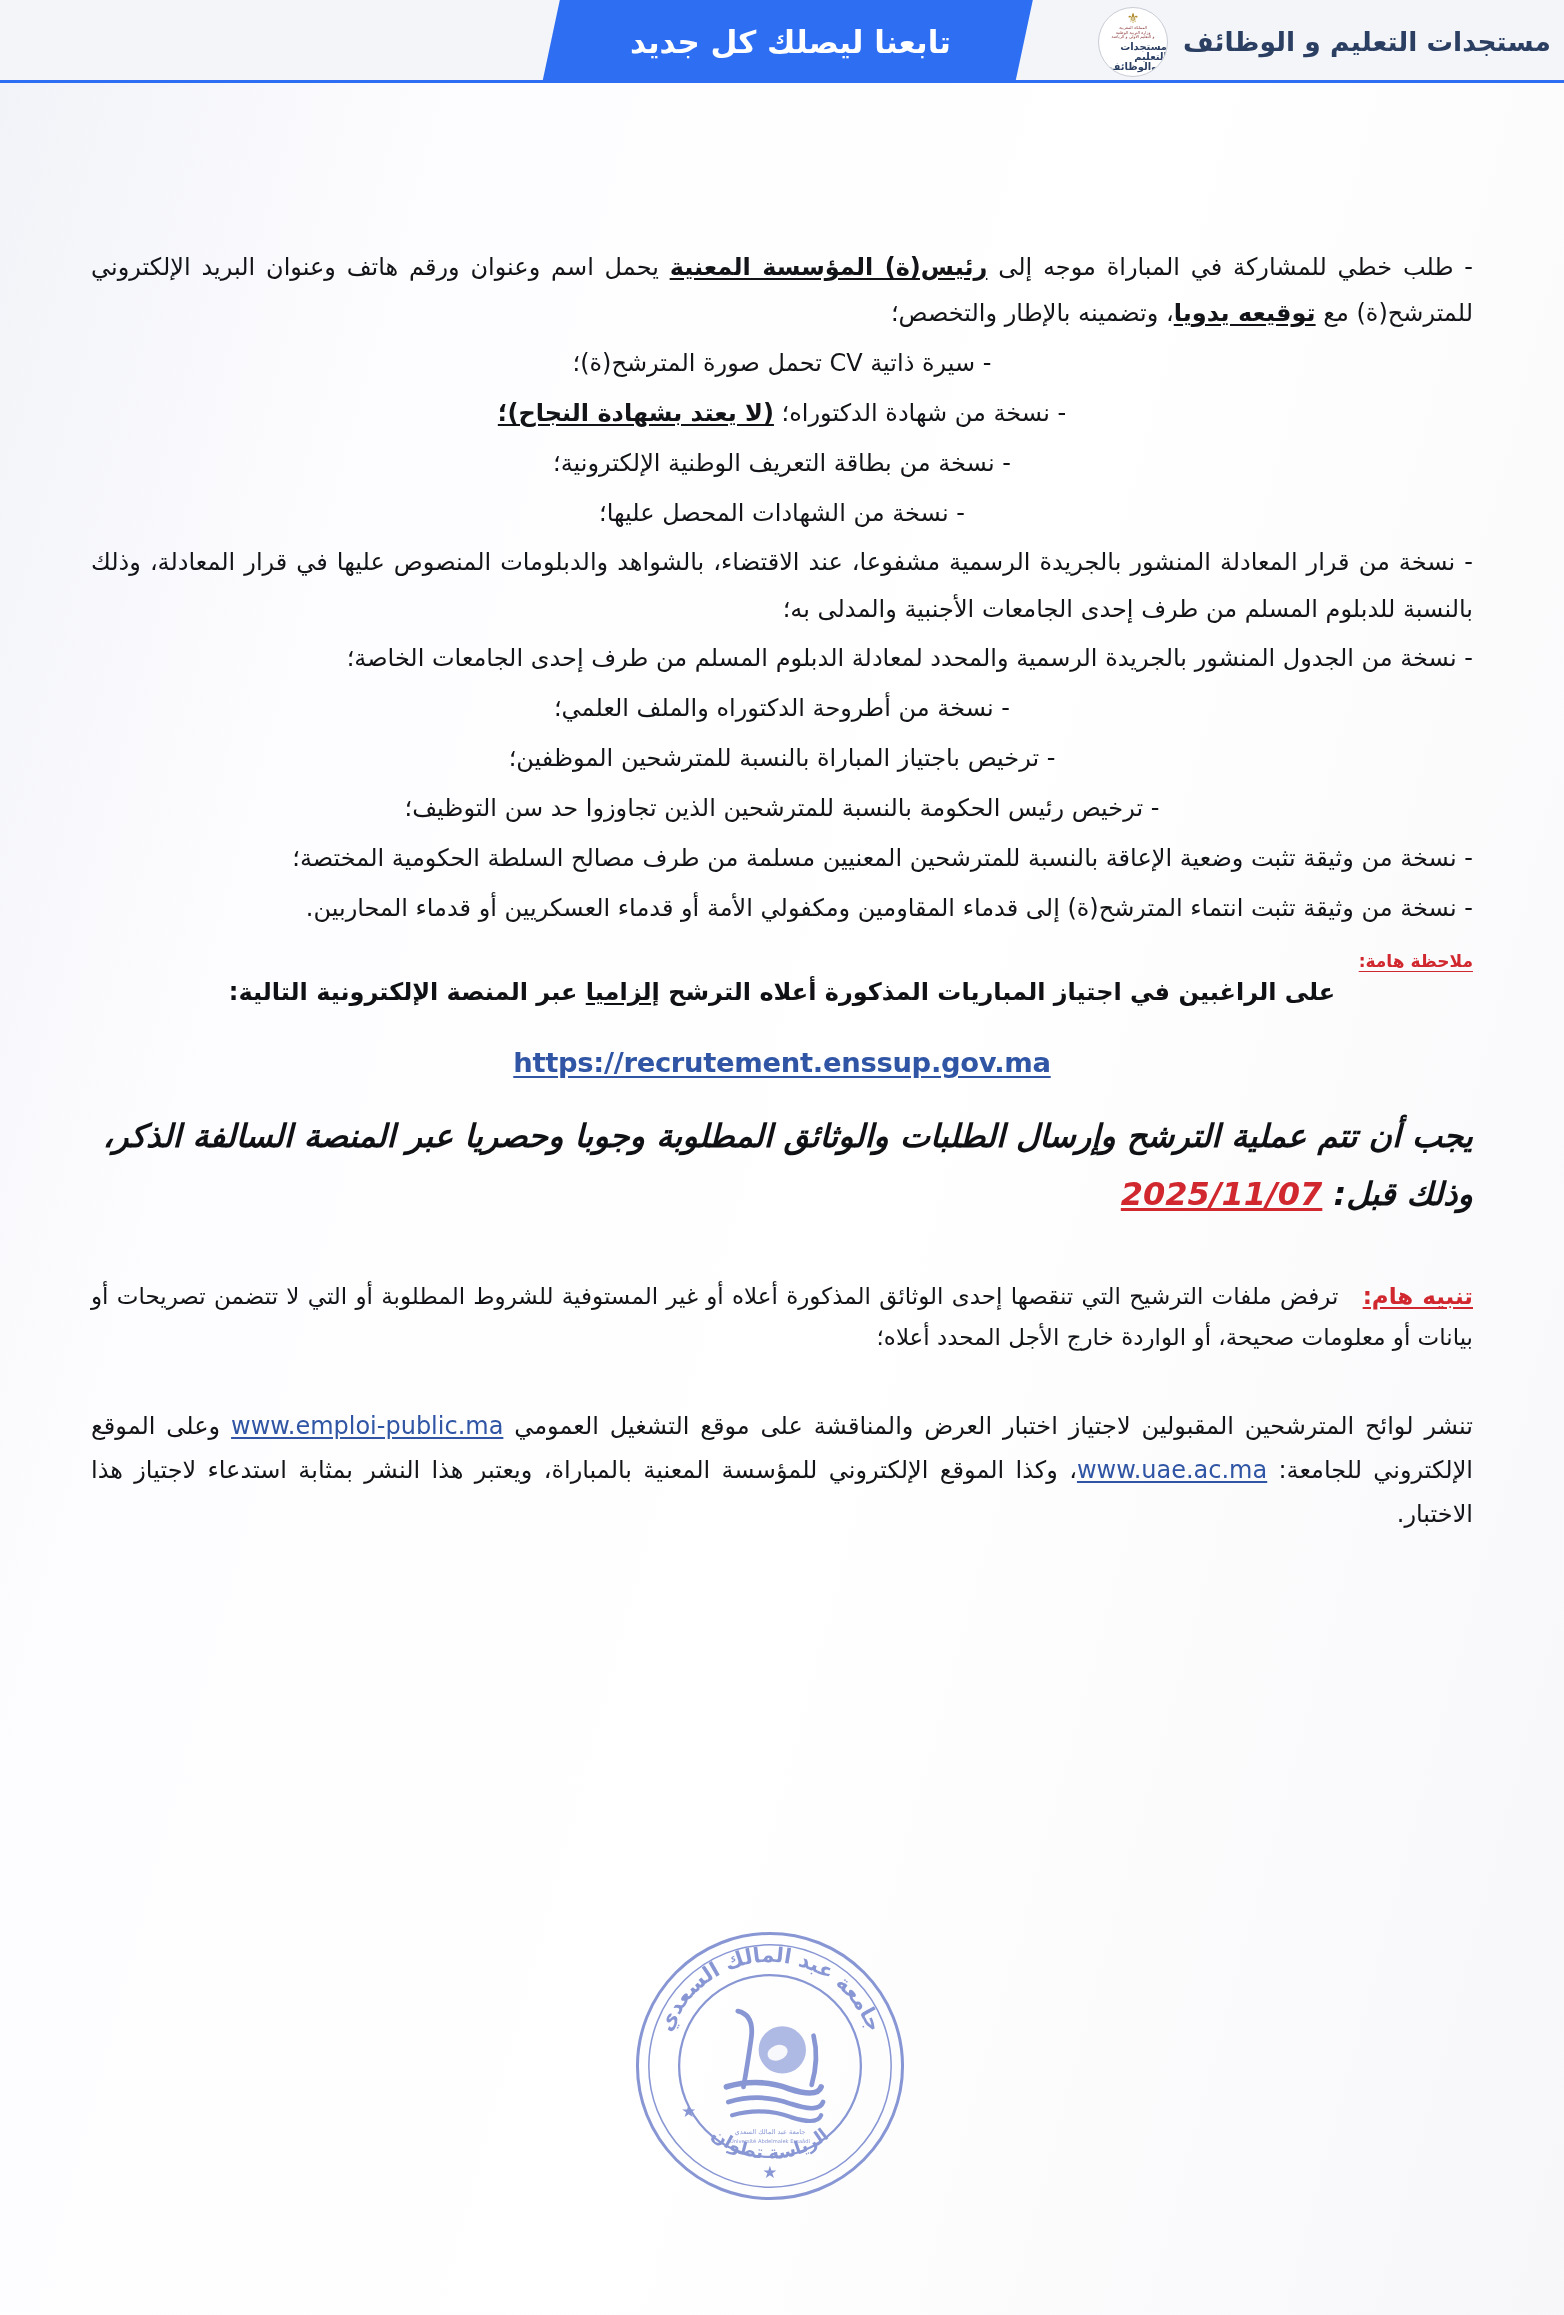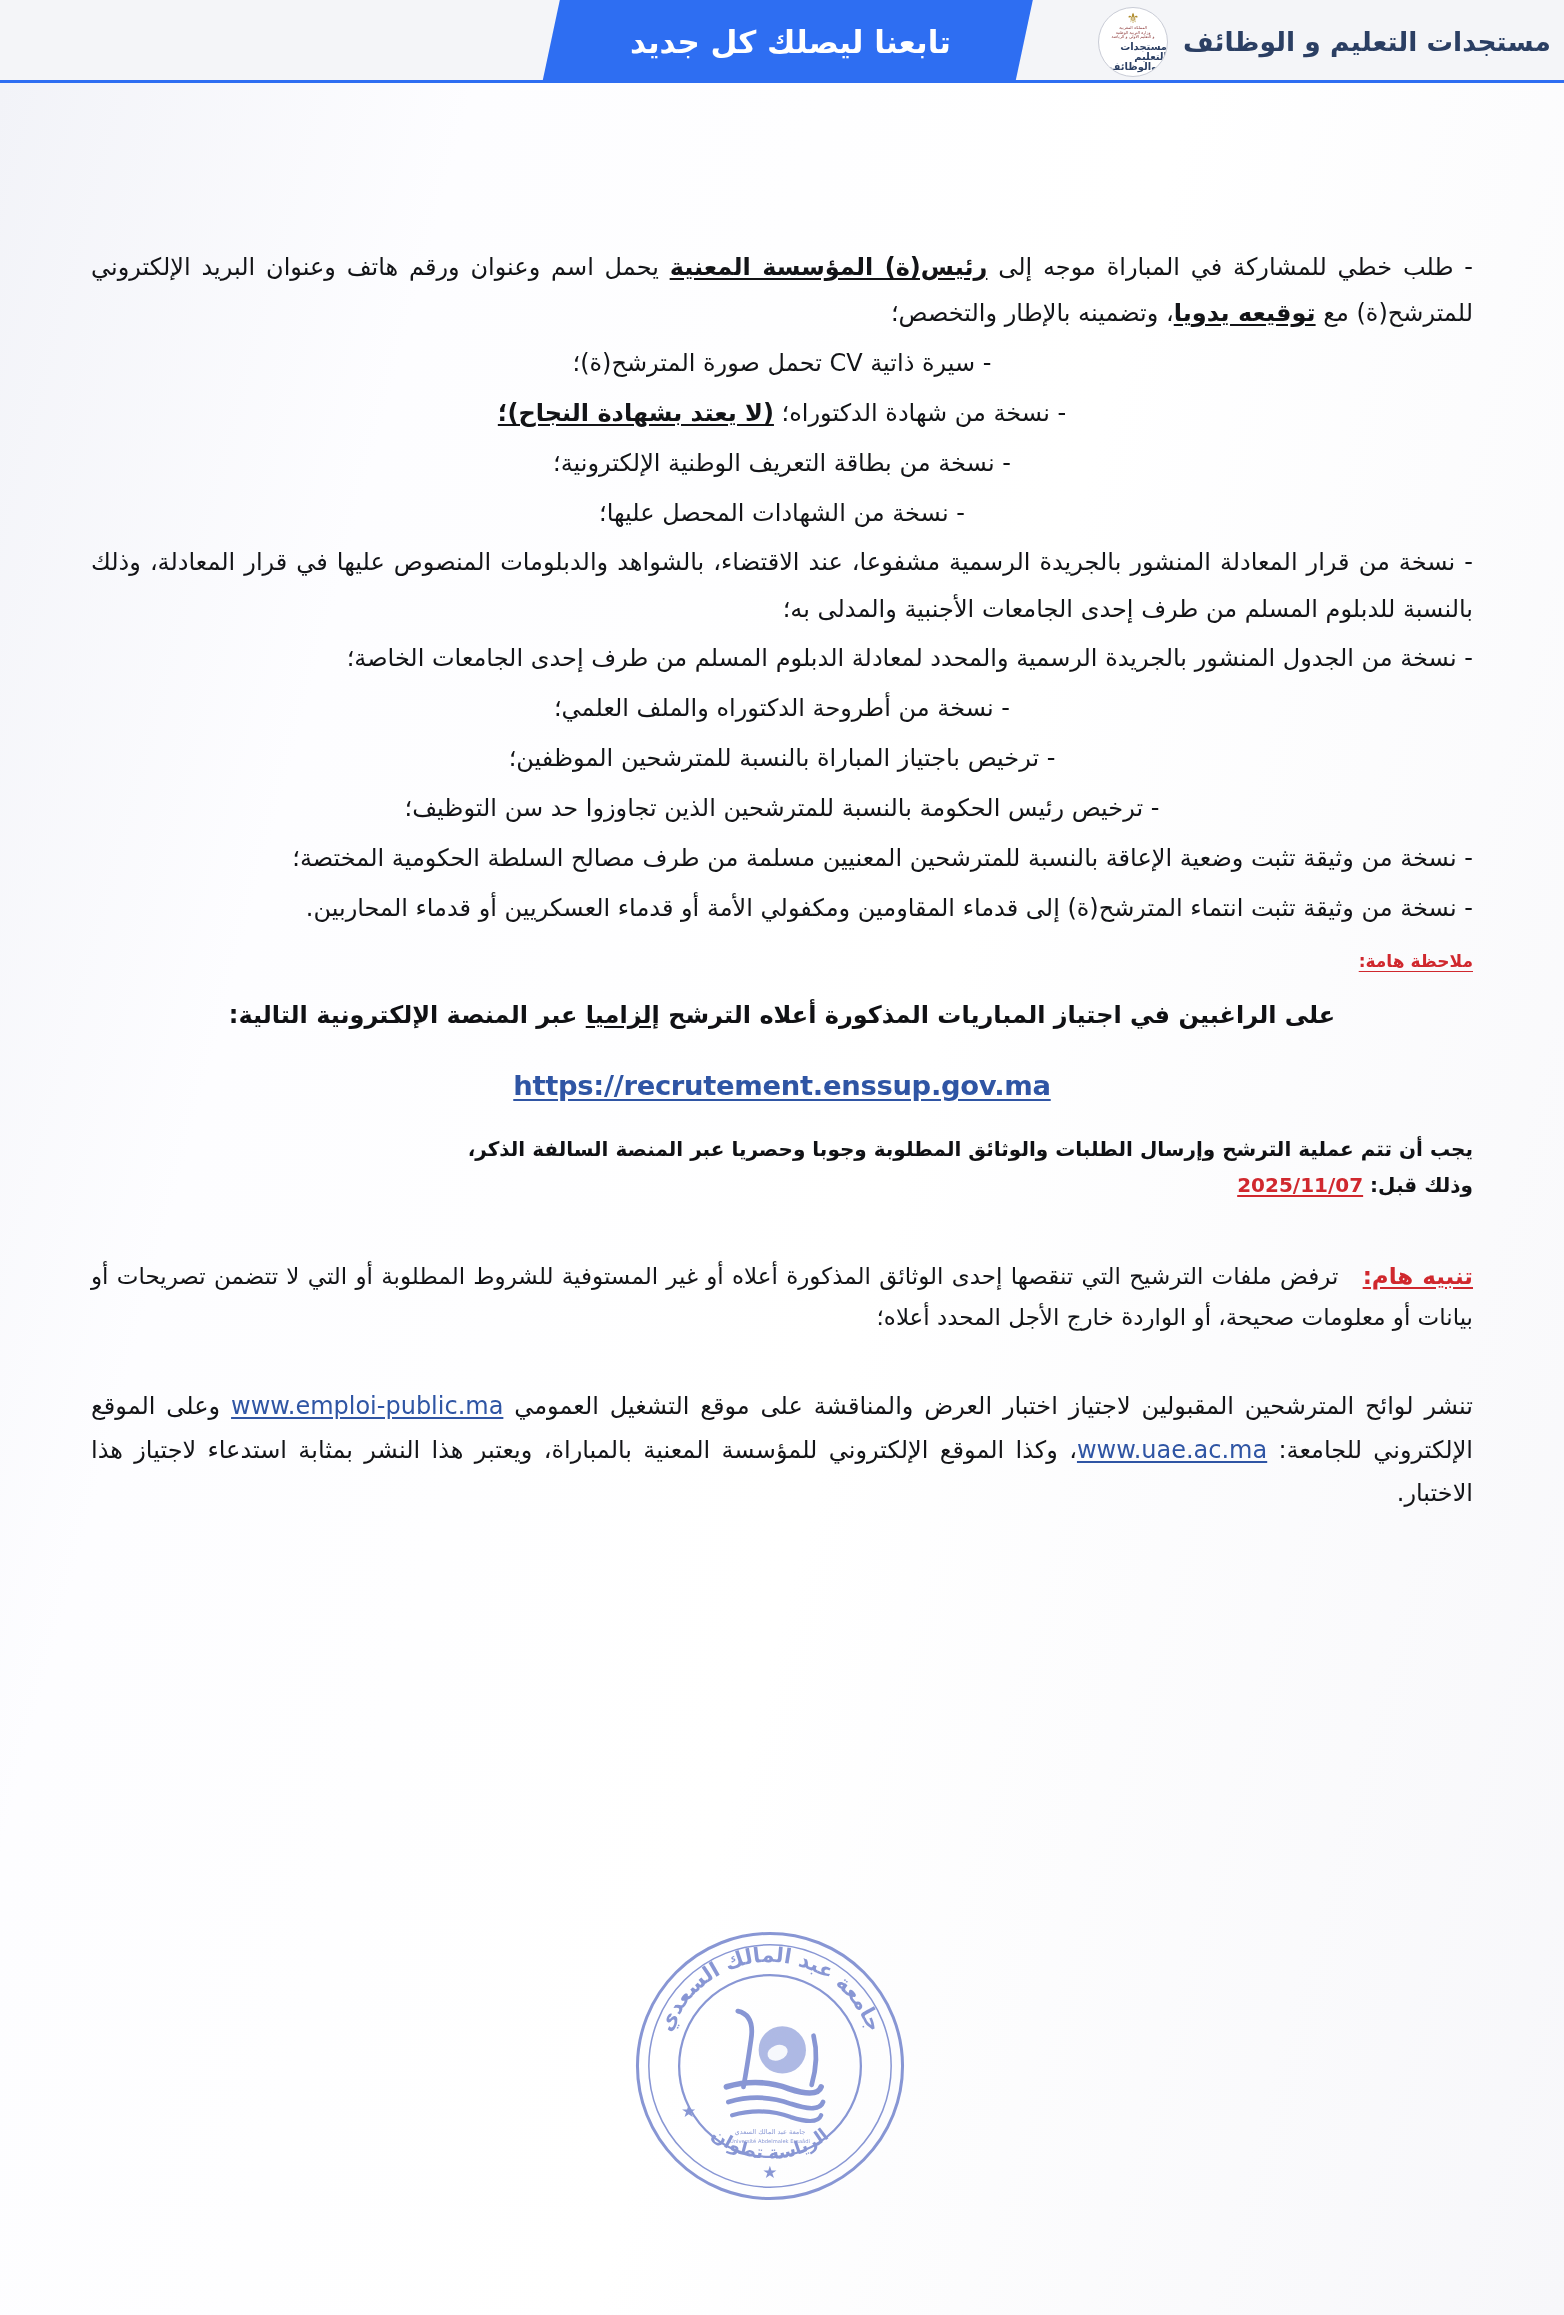--- a/index.html
+++ b/index.html
@@ -164,45 +164,46 @@
     text-decoration: underline;
     text-underline-offset: 3.8px;
     text-align: right;
     margin-top: 7px;
   }
   .note-body {
     font-size: 24px;
     font-weight: bold;
     text-align: center;
     line-height: 1.75;
-    margin-top: 23px;
+    margin-top: 0;
     color: #101114;
   }
   .link-line {
     text-align: center;
     margin-top: 34px;
     margin-bottom: 30px;
     text-decoration: underline;
   }
   .blue-link {
     color: #2f55a4;
     font-size: 27.4px;
     font-weight: bold;
     text-decoration: underline;
     text-underline-offset: 3.8px;
     direction: ltr;
     display: inline-block;
     letter-spacing: -0.3px;
   }
   .deadline {
-    font-size: 20px;
+    font-size: 32px;
     font-weight: bold;
     line-height: 1.8;
     text-align: justify;
     color: #101114;
+    font-style: italic;
   }
   .deadline-right { text-align: right; }
   .date-red {
     color: #d0282e;
     text-decoration: underline;
     text-underline-offset: 2.8px;
     font-weight: bold;
     direction: ltr;
     display: inline-block;
   }

